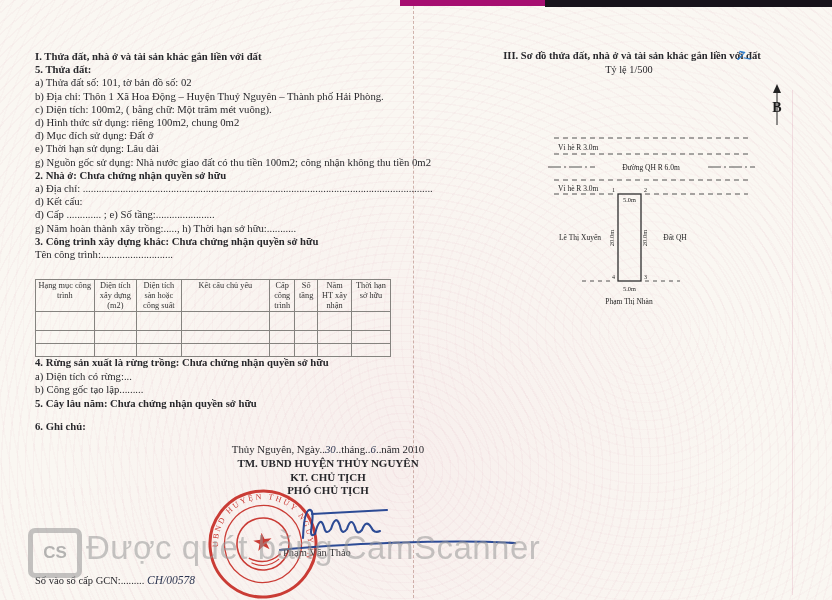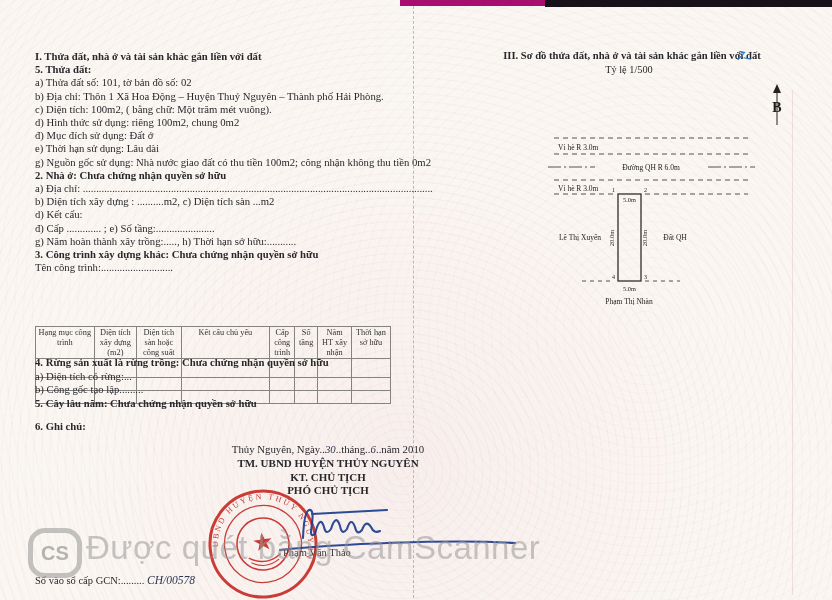--- a/index.html
+++ b/index.html
@@ -15,21 +15,21 @@
   
   .strip-magenta{left:400px;top:0;width:146px;height:6px;background:#a60e70;z-index:9;}
   .strip-black{left:545px;top:0;width:287px;height:7px;background:#17121a;z-index:9;}
   .fold-line{left:413px;top:6px;height:592px;width:0;border-left:1px dashed rgba(140,70,60,.38);z-index:1;}
   .edge-line{left:792px;top:90px;height:505px;width:0;border-left:1px solid rgba(210,130,160,.22);z-index:1;}
   
   .textblock{left:35px;width:398px;font-size:10.7px;line-height:13.2px;z-index:2;}
   .textblock .ln{white-space:nowrap;overflow:hidden;}
   .b{font-weight:bold;}
   
-  .doc-table{left:35px;top:279px;width:356px;z-index:2;margin-top:47px;}
+  .doc-table{left:35px;top:279px;width:356px;z-index:2;}
   table{border-collapse:collapse;width:100%;}
   th,td{border:1px solid #85837f;font-weight:normal;font-size:8.3px;line-height:1.18;
     padding:1px 2px;text-align:center;vertical-align:top;font-family:"Liberation Serif",serif;color:#333;}
   tr.r1 td{height:16px;} tr.r2 td{height:10px;} tr.r3 td{height:10px;}
   
   .sigblock{left:208px;top:443px;width:240px;text-align:center;font-size:10.8px;line-height:13.8px;z-index:2;}
   .sigblock .org{font-weight:bold;font-size:11px;}
   .hand{font-style:italic;font-family:"Liberation Serif",serif;color:#2c3550;}
   .signer{left:283px;top:547px;font-size:10.5px;color:#3a3a3c;z-index:4;}
   .registry{left:35px;top:558px;font-size:10.5px;z-index:2;margin-top:16px;}
@@ -40,22 +40,22 @@
   .hand-mark{left:737px;top:49px;font-size:14px;font-weight:bold;font-style:italic;color:#2e7fd1;
     transform:rotate(12deg);z-index:3;}
   .north{left:766px;top:84px;z-index:2;}
   .diagram{left:540px;top:128px;z-index:2;}
   
   .seal{left:202px;top:486px;z-index:3;opacity:.88;}
   .autograph{left:275px;top:498px;z-index:4;}
   
   .wm{left:0;top:0;width:832px;height:600px;z-index:6;pointer-events:none;}
   .wm-logo{position:absolute;left:28px;top:528px;width:44px;height:40px;border:5px solid rgba(150,150,150,.55);
-    border-radius:17px;display:flex;align-items:center;justify-content:center;
-    font-family:"Liberation Sans",sans-serif;font-weight:bold;font-size:20px;color:rgba(150,150,150,.7);}
+    border-radius:7px;display:flex;align-items:center;justify-content:center;
+    font-family:"Liberation Sans",sans-serif;font-weight:bold;font-size:17px;color:rgba(150,150,150,.7);}
   .wm-text{position:absolute;left:86px;top:529px;font-family:"Liberation Sans",sans-serif;
     font-size:33px;color:rgba(152,152,152,.55);letter-spacing:.5px;white-space:nowrap;}
   svg text{font-family:"Liberation Serif",serif;}
 </style>
 </head>
 <body>
 
 <div id="page">
 
   <div class="abs strip-magenta"></div>
@@ -68,21 +68,20 @@
     <div class="ln b">5. Thửa đất:</div>
     <div class="ln">a) Thửa đất số: 101,  tờ bản đồ số: 02</div>
     <div class="ln">b) Địa chỉ: Thôn 1 Xã Hoa Động – Huyện Thuỷ Nguyên – Thành phố Hải Phòng.</div>
     <div class="ln">c) Diện tích: 100m2, ( bằng chữ: Một trăm mét vuông).</div>
     <div class="ln">d) Hình thức sử dụng: riêng 100m2, chung 0m2</div>
     <div class="ln">đ) Mục đích sử dụng: Đất  ở</div>
     <div class="ln">e) Thời hạn sử dụng: Lâu dài</div>
     <div class="ln">g) Nguồn gốc sử dụng: Nhà nước giao đất có thu tiền 100m2; công nhận không thu tiền 0m2</div>
     <div class="ln b">2. Nhà ở:  Chưa chứng nhận quyền sở hữu</div>
     <div class="ln">a) Địa chỉ: .........................................................................................................................................</div>
-    <div class="ln">b) Diện tích xây dựng : ..........m2, c) Diện tích sàn ...m2</div>
     <div class="ln">d) Kết cấu:</div>
     <div class="ln">đ) Cấp ............. ; e) Số tầng:......................</div>
     <div class="ln">g) Năm hoàn thành xây trồng:....., h) Thời hạn sở hữu:...........</div>
     <div class="ln b">3. Công trình xây dựng khác: Chưa chứng nhận quyền sở hữu</div>
     <div class="ln">Tên công trình:...........................</div>
   </div>
 
   <div class="abs doc-table">
     <table>
       <colgroup>

